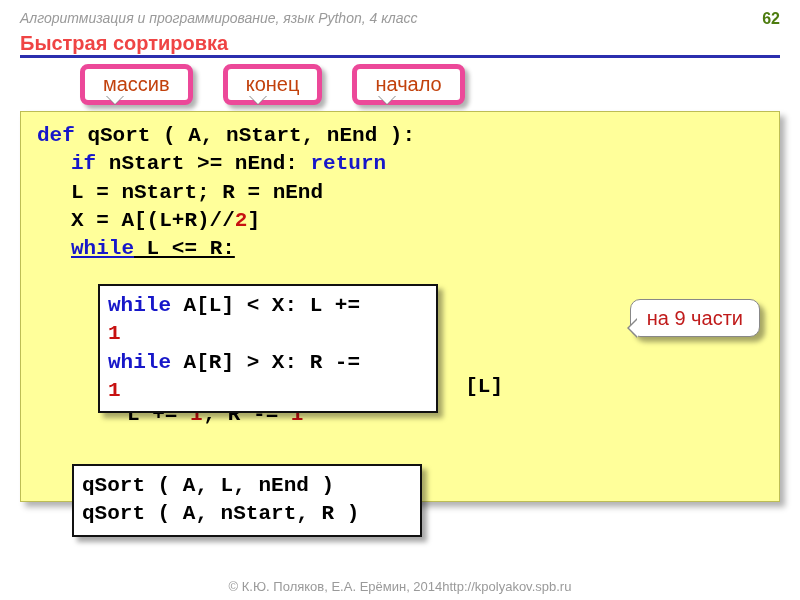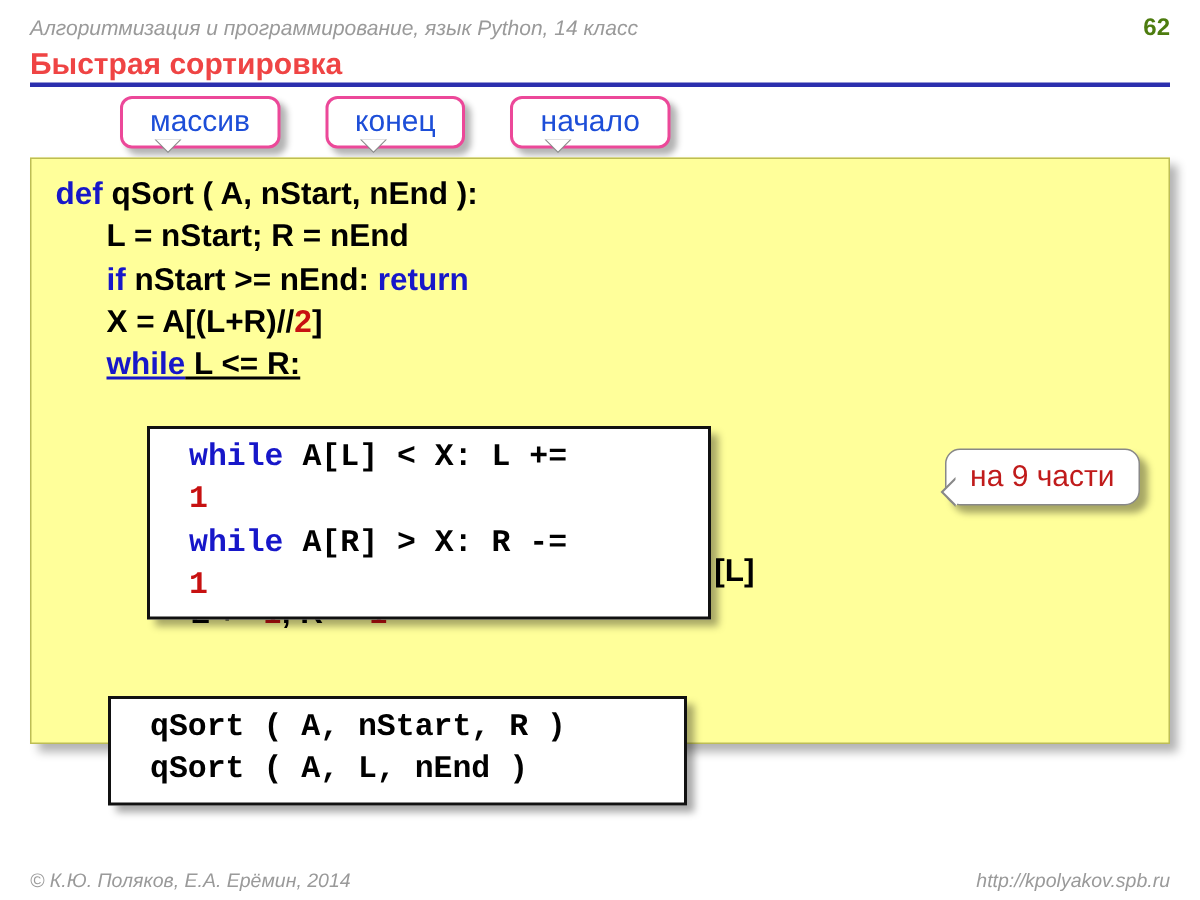--- a/index.html
+++ b/index.html
@@ -34,24 +34,24 @@
   }
   .labels {
     display: flex;
     gap: 30px;
     margin-left: 60px;
     margin-bottom: 6px;
   }
   .callout {
     position: relative;
     background: #fff;
-    color: #1d4ed8;
+    color: #c2410c;
     font-size: 20px;
     padding: 4px 18px;
-    border: 2px solid #ec4899;
+    border: 5px solid #ec4899;
     border-radius: 8px;
     box-shadow: 4px 4px 4px rgba(0,0,0,.3);
   }
   .callout::after {
     content:'';
     position:absolute;
     bottom:-12px; left:22px;
     border:8px solid transparent;
     border-top-color:#fff;
   }
@@ -86,92 +86,91 @@
     position:absolute;
     left:-11px; top:19px;
     border:9px solid transparent;
     border-right-color:#fff;
   }
   .codebox {
     background:#ffff9a;
     border:1px solid #bdbd55;
     box-shadow:5px 5px 6px rgba(0,0,0,.3);
     padding:10px 16px 14px 16px;
-    font-family: Liberation Sans, sans-serif;
+    font-family: Liberation Mono, monospace;
     font-weight:bold;
     font-size:21px;
     line-height:1.35;
     color:#000;
     position: relative;
   }
   .kblue{color:#1717c9;}
   .knum{color:#c71111;}
   .ind1{padding-left:34px;}
   .ind2{padding-left:90px;}
   .overlay {
     position:absolute;
     background:#fff;
     border:2px solid #111;
     box-shadow:5px 5px 5px rgba(0,0,0,.35);
     font-family:"Courier New",monospace;
     font-weight:bold;
     font-size:21px;
     line-height:1.35;
-    padding:6px 26px;
+    padding:6px 8px;
   }
   .footer {
     position:absolute;
     bottom:6px; left:20px; right:20px;
     display:flex;
-    justify-content:space-between;
+    justify-content:center;
     color:#9a9a9a;
     font-size:13px;
-    font-style:italic;
   }
 </style>
 </head>
 <body>
 
 <div class="header">
-  <span>Алгоритмизация и программирование, язык Python, 14 класс</span>
+  <span>Алгоритмизация и программирование, язык Python, 4 класс</span>
   <span class="pagenum">62</span>
 </div>
 
 <div class="title-row">Быстрая сортировка</div>
 
 <div class="stage">
 
   <div class="labels">
     <div class="callout">массив</div>
     <div class="callout">конец</div>
     <div class="callout">начало</div>
   </div>
 
   <div class="codebox">
     <div><span class="kblue">def</span><span> qSort ( A, nStart, nEnd ):</span></div>
+    <div class="ind1"><span class="kblue">if</span><span> nStart &gt;= nEnd: </span><span class="kblue">return</span></div>
     <div class="ind1">L = nStart;  R = nEnd</div>
-    <div class="ind1"><span class="kblue">if</span><span> nStart &gt;= nEnd: </span><span class="kblue">return</span></div>
     <div class="ind1"><span>X = A[(L+R)//</span><span class="knum">2</span><span>]</span></div>
     <div class="ind1"><span class="kblue" style="text-decoration:underline">while</span><span style="text-decoration:underline"> L &lt;= R:</span></div>
     <div style="height:115px"></div>
     <div class="ind2" style="margin-top:-6px;text-align:right;padding-right:260px">[L]</div>
     <div class="ind2"><span>L += </span><span class="knum">1</span><span>;  R -= </span><span class="knum">1</span></div>
     <div style="height:58px"></div>
   </div>
 
   <div class="overlay" style="left:78px; top:220px; width:320px;">
     <div><span class="kblue">while</span><span> A[L] &lt; X:  L += </span></div>
     <div><span class="knum">1</span></div>
     <div><span class="kblue">while</span><span> A[R] &gt; X:  R -= </span></div>
     <div><span class="knum">1</span></div>
   </div>
 
   <div class="overlay" style="left:52px; top:400px; width:330px;">
+    <div>qSort ( A, L, nEnd )</div>
     <div>qSort ( A, nStart, R )</div>
-    <div>qSort ( A, L, nEnd )</div>
   </div>
 
   <div class="bigcallout" style="right:20px; top:235px;">
     <div>на 9 части</div>
   </div>
 
 </div>
 
 <div class="footer">
   <span>© К.Ю. Поляков, Е.А. Ерёмин, 2014</span>

